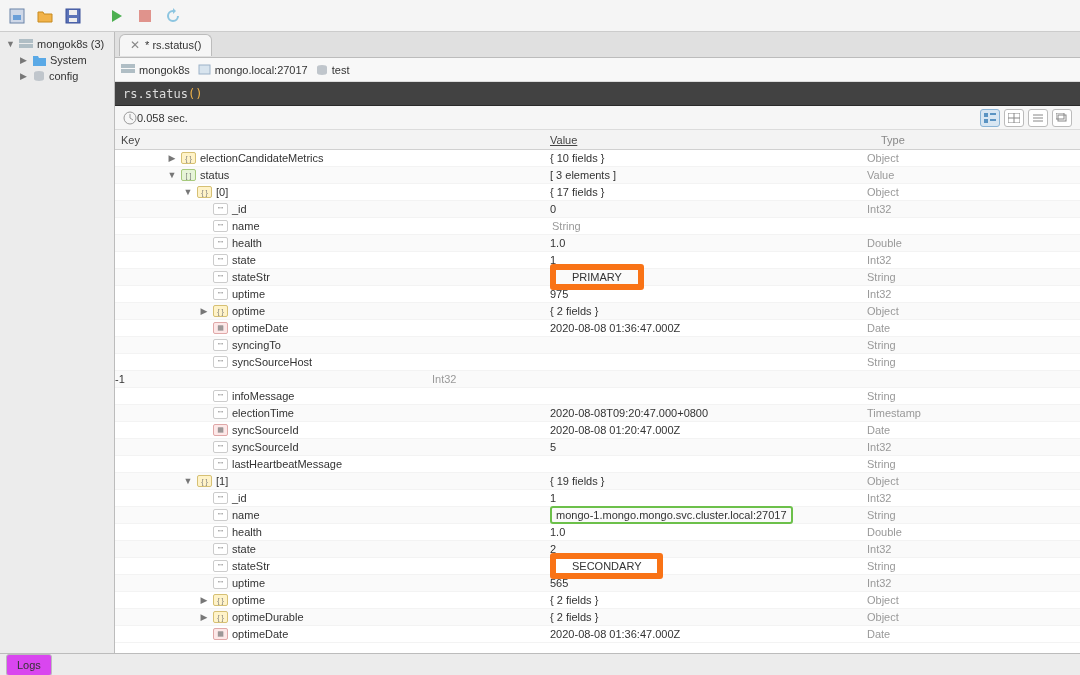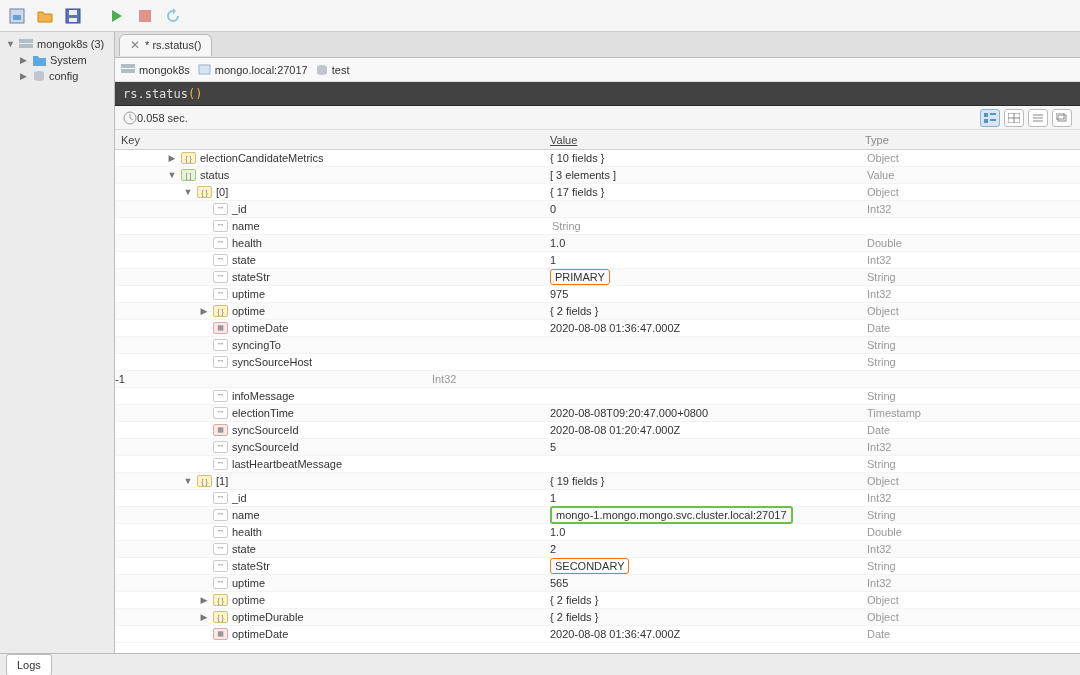--- a/index.html
+++ b/index.html
@@ -125,21 +125,21 @@
   .columns-header {
     height: 20px;
     background: #f3f3f3;
     border-bottom: 1px solid #d0d0d0;
     display: flex;
     font-size: 11px;
     color: #444;
   }
   .col-key { width: 435px; padding-left: 6px; display:flex; align-items:center; }
   .col-value { width: 315px; display:flex; align-items:center;text-decoration:underline; }
-  .col-type { flex: 1; display:flex; align-items:center; color:#888; }
+  .col-type { flex: 1; display:flex; align-items:center; color:#888;margin-left:16px; }
   .grid-body {
     flex: 1;
     overflow-y: auto;
     background: #fff;
   }
   .row {
     display: flex;
     height: 17px;
     font-size: 11px;
     border-bottom: 1px solid #f3f3f3;
@@ -171,37 +171,37 @@
   .type-icon.arr { background: #e6f4d8; border-color:#a6c97c;}
   .type-icon.date { background:#fde8e8; border-color:#e0a8a8;}
   .hl-green {
     border: 2px solid #6cc04a;
     border-radius: 3px;
     padding: 0 4px;
     display: inline-block;
     line-height: 14px;
   }
   .hl-red {
-    border: 1px solid #f97316;
+    border: 6px solid #f97316;
     border-radius: 3px;
-    padding: 0 4px;
+    padding: 0 16px;
     display: inline-block;
     line-height: 14px;
   }
   .bottom-bar {
     height: 22px;
     background: #ececec;
     border-top: 1px solid #bcbcbc;
     display: flex;
     align-items: center;
     padding: 0 6px;
   }
   .bottom-tab {
     padding: 4px 10px;
-    background: #ffffff;
+    background: #d946ef;
     border: 1px solid #bcbcbc;
     border-radius: 3px;
     font-size: 11px;
   }
   svg { display: block; }
 </style>
 </head>
 <body>
 
 <div class="toolbar">

